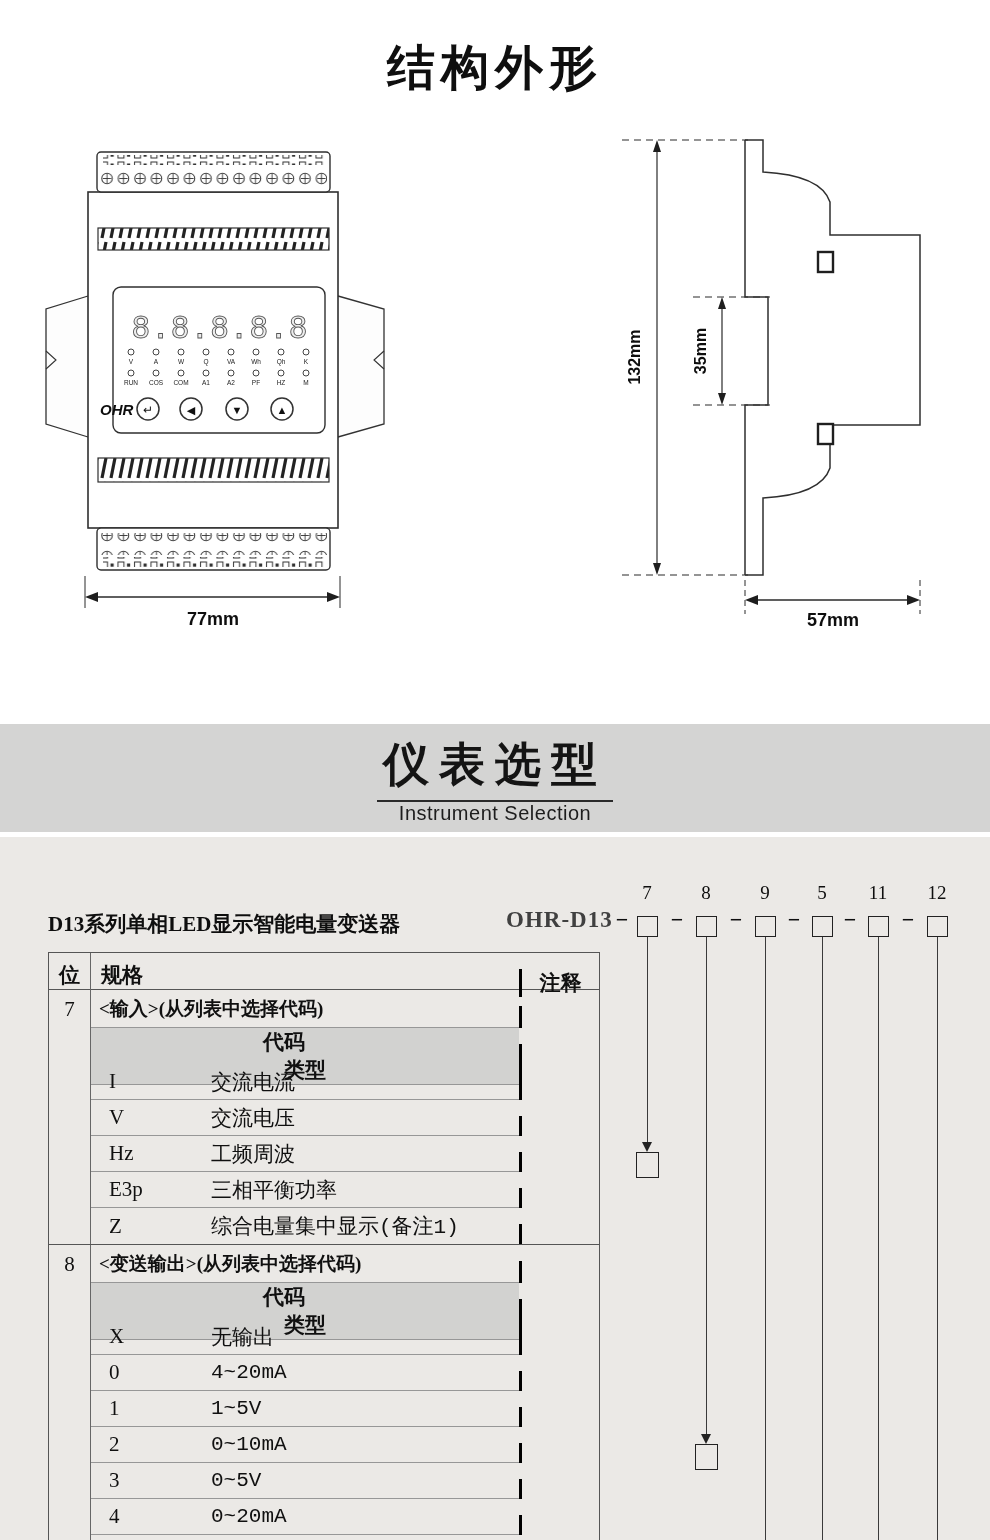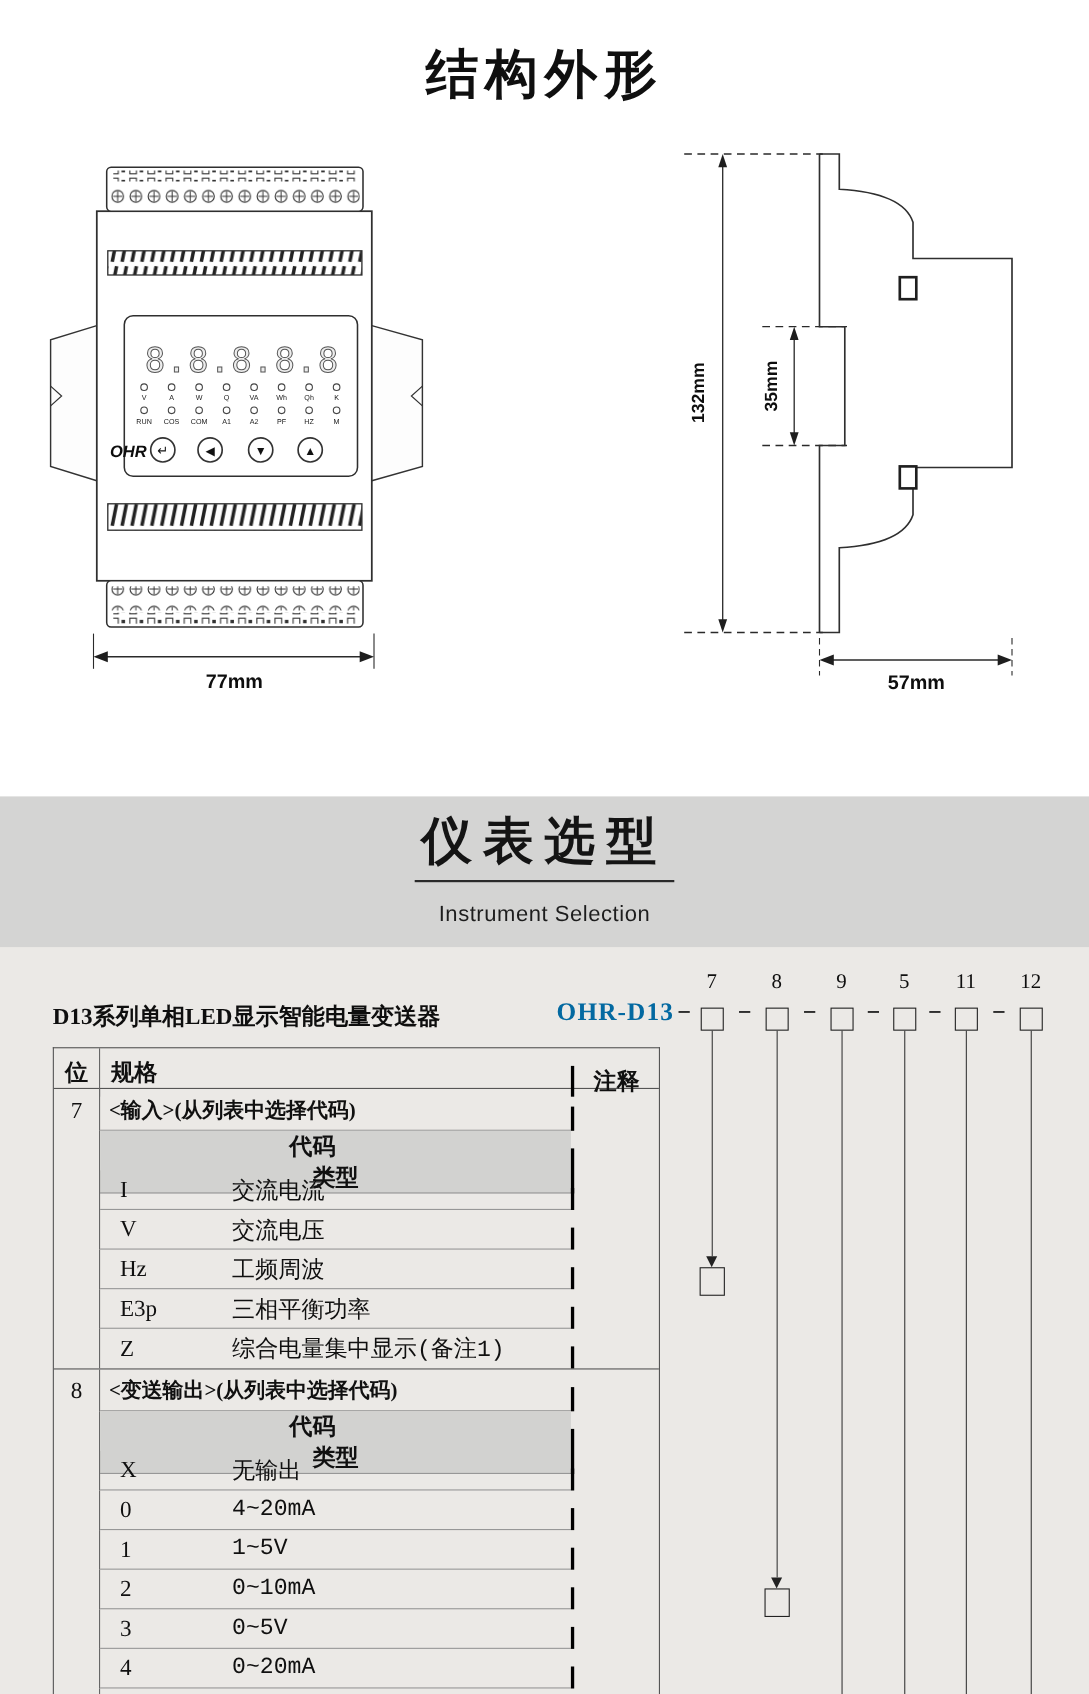--- a/index.html
+++ b/index.html
@@ -1,35 +1,35 @@
 <!DOCTYPE html>
 <html><head>
 <meta charset="utf-8">
 <style>
   html,body{margin:0;padding:0;}
   body{
     width:990px;height:1540px;position:relative;overflow:hidden;
     background:#ffffff;font-family:"Liberation Sans",sans-serif;color:#111;
   }
   
-  #banner{position:absolute;top:724px;left:0;width:990px;height:137px;background:#d4d4d3;text-align:center;}
+  #banner{position:absolute;top:724px;left:0;width:990px;height:108px;background:#d4d4d3;text-align:center;}
   #bottom-bg{position:absolute;top:837px;left:0;width:990px;height:703px;background:#ebe9e6;}
 
   #structure-title{position:absolute;top:36px;left:0;width:100%;text-align:center;
     font-size:48px;font-weight:bold;letter-spacing:6px;color:#0f0f0f;margin:0;}
 
   #selection-title{display:inline-block;margin-top:10px;font-size:46px;font-weight:bold;
     letter-spacing:10px;color:#141414;border-bottom:2px solid #2a2a2a;padding:0 6px 4px 6px;}
-  #selection-subtitle{font-size:20px;color:#1d1d1d;margin-top:18px;letter-spacing:0.5px;}
+  #selection-subtitle{font-size:20px;color:#1d1d1d;margin-top:0;letter-spacing:0.5px;}
 
   
   #series-label{position:absolute;left:48px;top:910px;font-family:"Liberation Serif",serif;
     font-weight:bold;font-size:21px;color:#0e0e0e;}
   #model-prefix{position:absolute;left:506px;top:907px;font-family:"Liberation Serif",serif;
-    font-weight:bold;font-size:23px;color:#0369a1;letter-spacing:1px;}
+    font-weight:bold;font-size:23px;color:#404040;letter-spacing:1px;}
   .model-dash{position:absolute;top:907px;width:20px;text-align:center;
     font-family:"Liberation Serif",serif;font-weight:bold;font-size:22px;color:#0e0e0e;}
   .model-box{position:absolute;top:916px;width:19px;height:19px;border:1.6px solid #222;background:transparent;}
   .pos-num{position:absolute;top:882px;width:30px;text-align:center;
     font-family:"Liberation Serif",serif;font-size:19px;color:#0e0e0e;}
   .conn{position:absolute;width:1px;background:#3a3a3a;}
   .conn-arrow{position:absolute;width:0;height:0;border-left:5px solid transparent;
     border-right:5px solid transparent;border-top:10px solid #222;}
   .conn-box{position:absolute;width:21px;height:24px;border:1.5px solid #222;background:transparent;}
 

